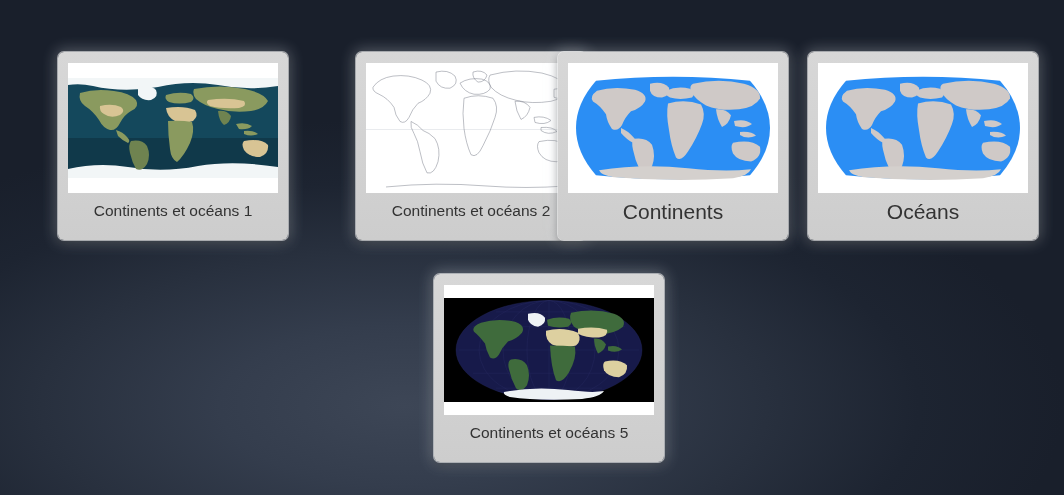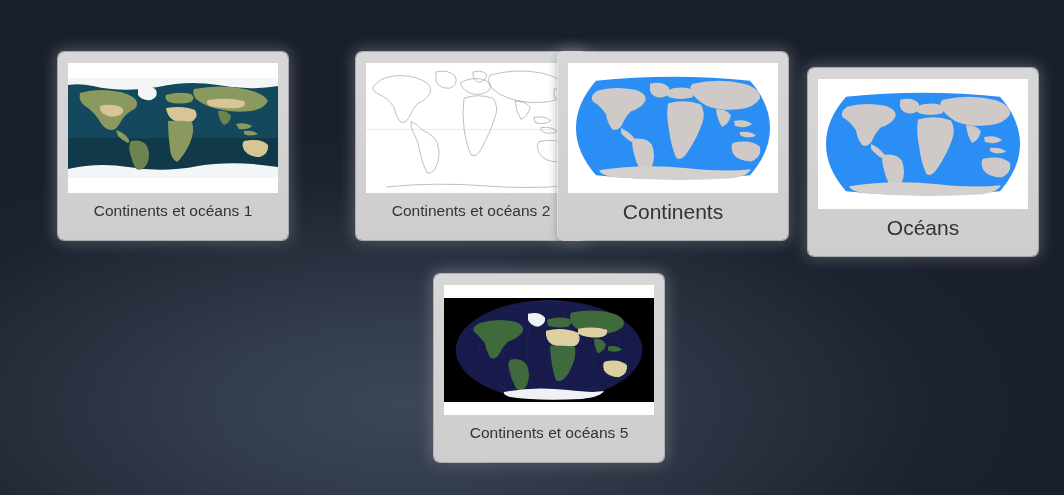--- a/index.html
+++ b/index.html
@@ -55,21 +55,21 @@
     white-space: nowrap;
     line-height: 1.1;
     width: 100%;
     box-sizing: border-box;
   }
 
   
   #card-1 { left: 58px;  top: 52px;  width: 230px; height: 188px; padding: 11px 10px 0 10px; }
   #card-2 { left: 308px; top: 52px;  width: 230px; height: 188px; padding: 11px 10px 0 10px; margin-left: 48px; }
   #card-3 { left: 558px; top: 52px;  width: 230px; height: 188px; padding: 11px 10px 0 10px; }
-  #card-4 { left: 808px; top: 52px;  width: 230px; height: 188px; padding: 11px 10px 0 10px; margin-top: 16px; }
+  #card-4 { left: 808px; top: 52px;  width: 230px; height: 188px; padding: 11px 10px 0 10px; }
   #card-5 { left: 434px; top: 274px; width: 230px; height: 188px; padding: 11px 10px 8px 10px; }
 
   #card-1 .thumb-frame,
   #card-2 .thumb-frame,
   #card-3 .thumb-frame,
   #card-4 .thumb-frame,
   #card-5 .thumb-frame { width: 210px; height: 130px; }
 
   .label-small { font-size: 15.5px; padding-top: 9px; }
   .label-large { font-size: 21px;  padding-top: 7px; }

